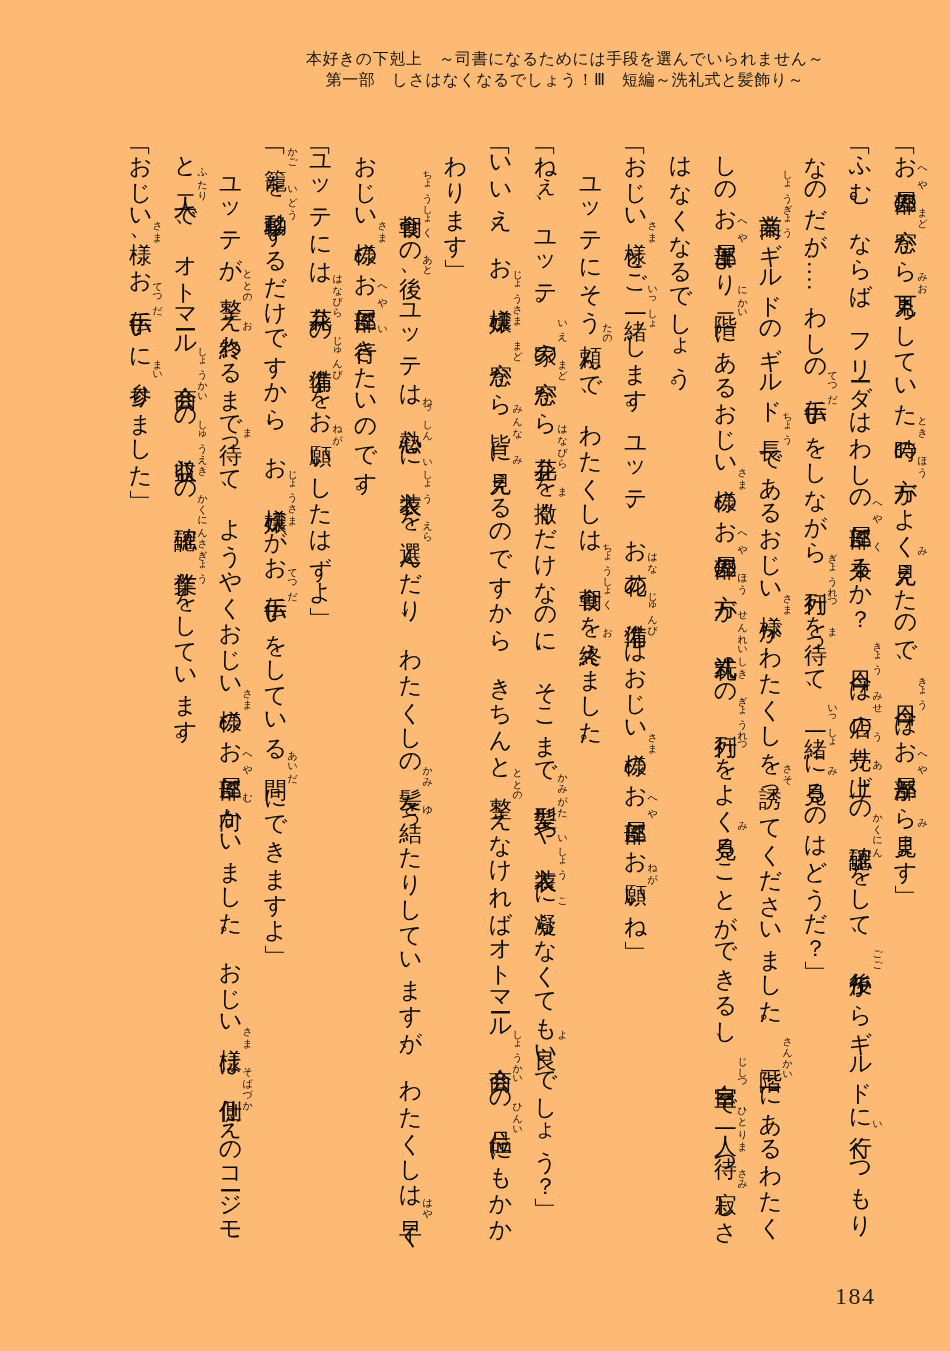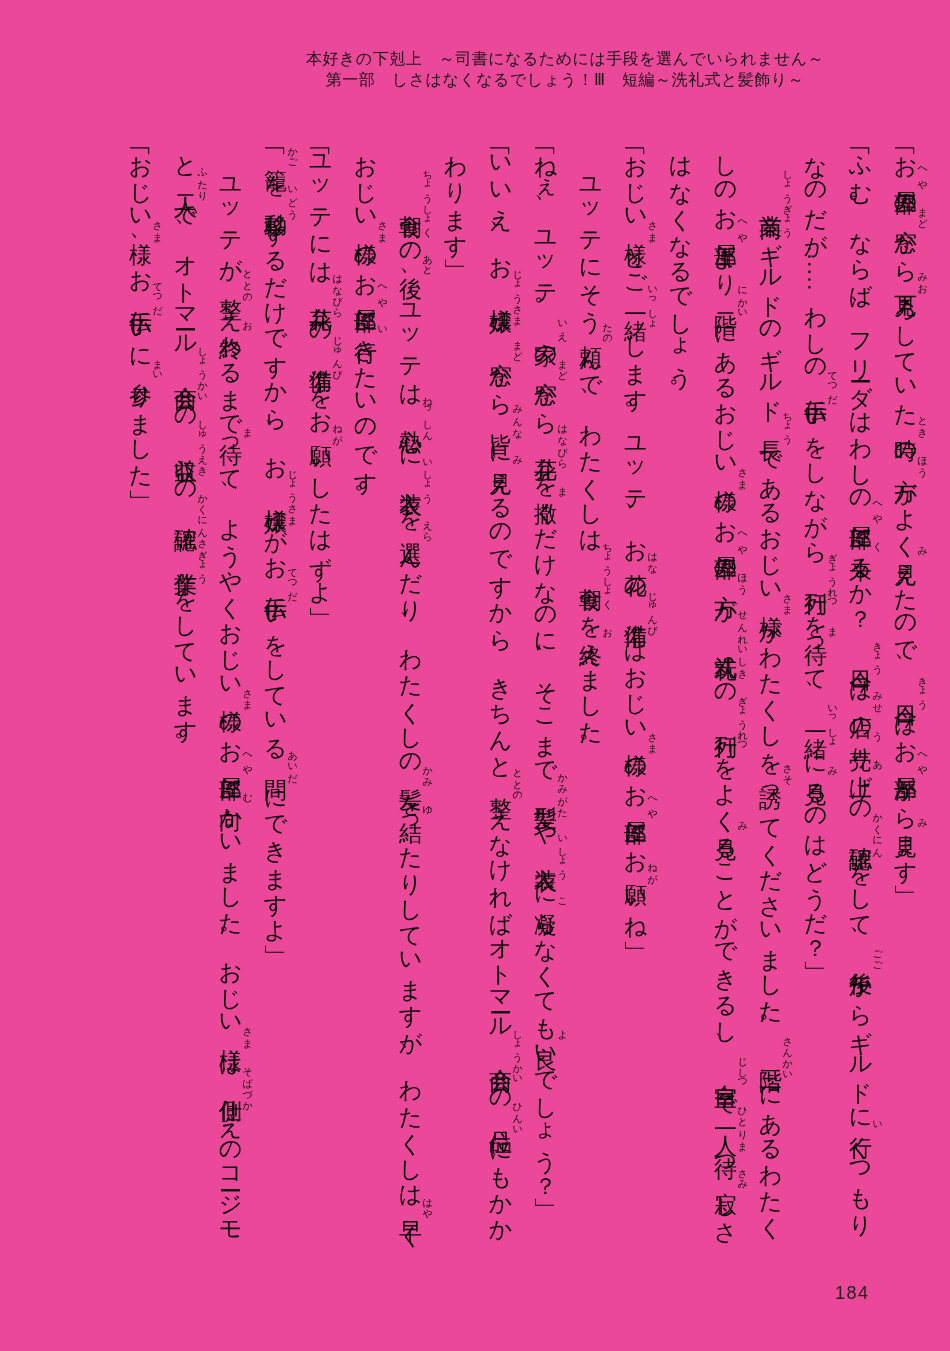--- a/index.html
+++ b/index.html
@@ -1,21 +1,21 @@
 <!DOCTYPE html>
 <html lang="ja"><head>
 <meta charset="utf-8">
 <style>
   html,body{margin:0;padding:0;}
   body{
     width:950px;height:1351px;position:relative;overflow:hidden;
     background:#ffffff;color:#0e0e0e;
     font-family:"Liberation Serif","DejaVu Serif",serif;
   }
-  .page{position:absolute;inset:0;background:#ec4899;}
+  .page{position:absolute;inset:0;background:#fdba74;}
   .header{
     position:absolute;top:48px;left:250px;width:630px;
     text-align:center;font-size:16px;line-height:21px;
     font-family:"Liberation Sans","DejaVu Sans",sans-serif;
     color:#151515;letter-spacing:0.5px;
   }
   .main-text{
     position:absolute;top:140px;right:22px;height:1104px;
     writing-mode:vertical-rl;text-orientation:mixed;
     font-size:23px;line-height:45px;letter-spacing:0;
@@ -23,22 +23,22 @@
   }
   .para{margin:0;padding:0;}
   .para.indent{text-indent:23px;}
   ruby{ruby-align:center;}
   rt{
     font-size:10px;line-height:1;letter-spacing:0;
     font-family:inherit;color:#0a0a0a;
   }
   .page-number{
     position:absolute;top:1283px;left:835px;
-    font-size:18px;letter-spacing:1.5px;color:#222;
-    font-family:Liberation Sans, sans-serif;
+    font-size:24px;letter-spacing:1.5px;color:#222;
+    font-family:Liberation Serif, serif;
   }
 </style>
 </head>
 <body>
 
 <div class="page">
 
   <div class="header">
     <div>本好きの下剋上　～司書になるためには手段を選んでいられません～</div>
     <div>第一部　しさはなくなるでしょう！Ⅲ　短編～洗礼式と髪飾り～</div>

